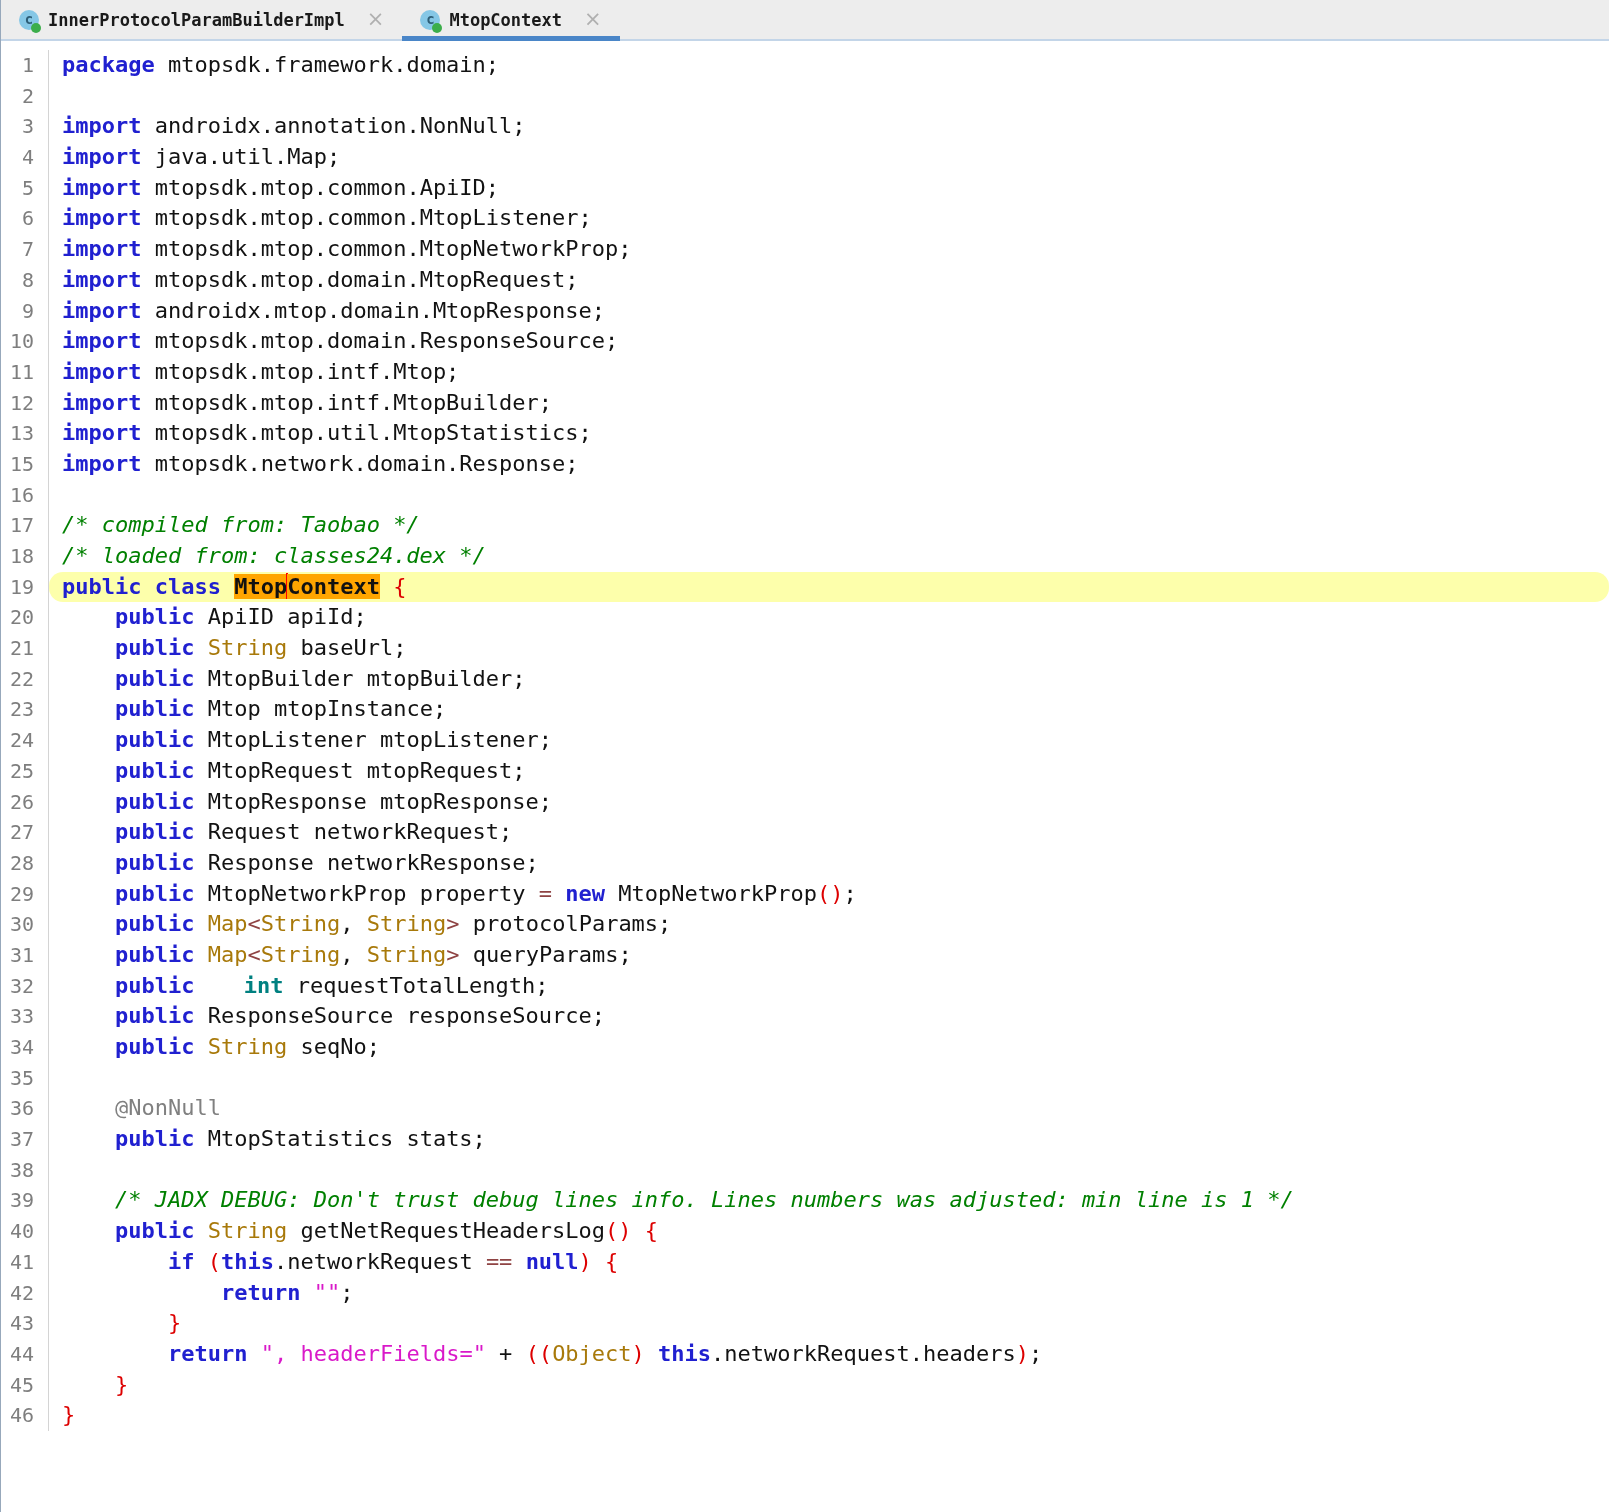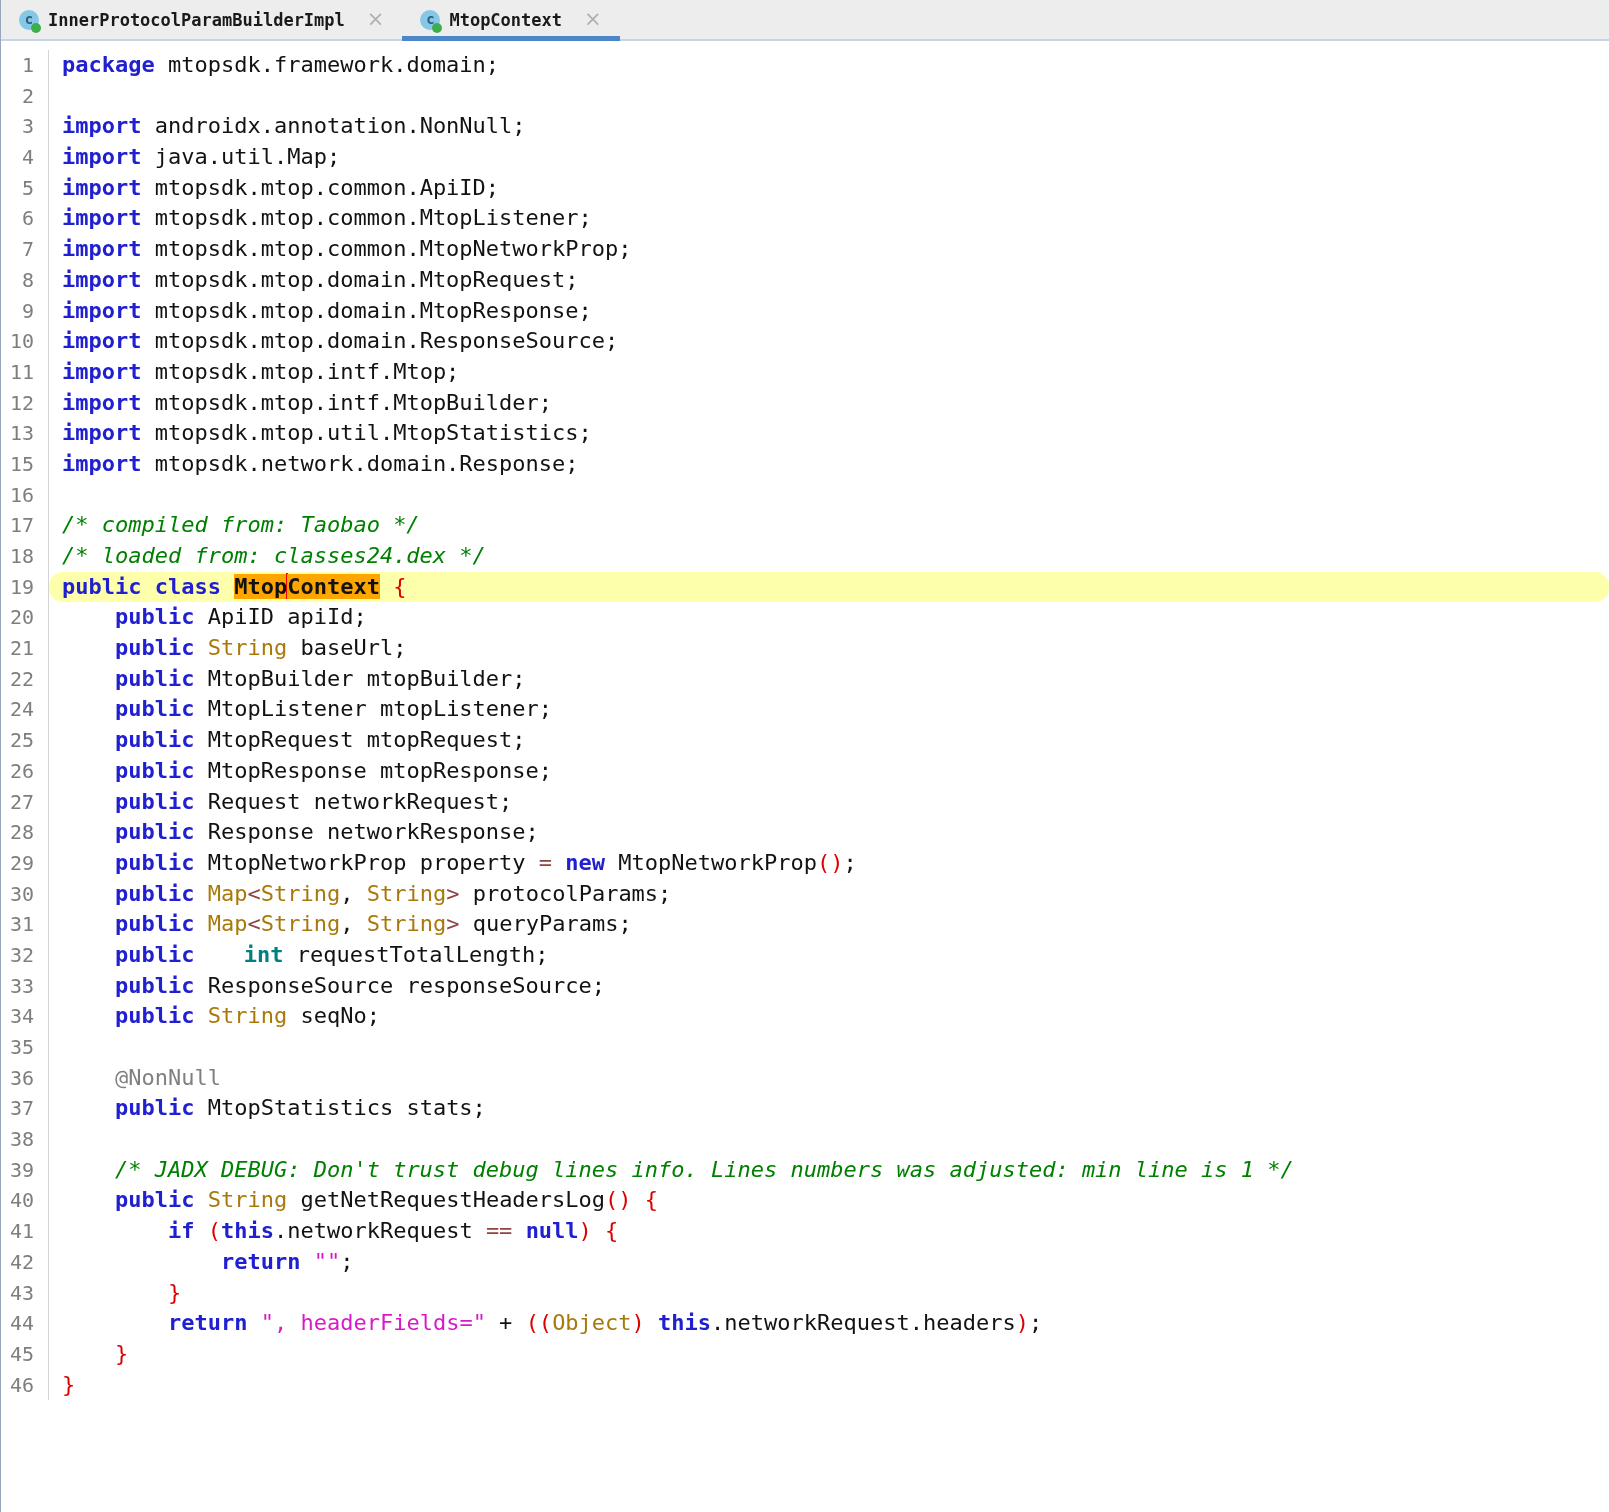--- a/index.html
+++ b/index.html
@@ -135,21 +135,21 @@
     <div class="row">
       <span class="ln">7</span>
       <span class="code"><span class="tk-k">import</span><span class="tk-d"> mtopsdk.mtop.common.MtopNetworkProp;</span></span>
     </div>
     <div class="row">
       <span class="ln">8</span>
       <span class="code"><span class="tk-k">import</span><span class="tk-d"> mtopsdk.mtop.domain.MtopRequest;</span></span>
     </div>
     <div class="row">
       <span class="ln">9</span>
-      <span class="code"><span class="tk-k">import</span><span class="tk-d"> mtopsdk.mtop.domain.MtopResponse;</span></span>
+      <span class="code"><span class="tk-k">import</span><span class="tk-d"> androidx.mtop.domain.MtopResponse;</span></span>
     </div>
     <div class="row">
       <span class="ln">10</span>
       <span class="code"><span class="tk-k">import</span><span class="tk-d"> mtopsdk.mtop.domain.ResponseSource;</span></span>
     </div>
     <div class="row">
       <span class="ln">11</span>
       <span class="code"><span class="tk-k">import</span><span class="tk-d"> mtopsdk.mtop.intf.Mtop;</span></span>
     </div>
     <div class="row">
@@ -184,20 +184,24 @@
       <span class="ln">20</span>
       <span class="code"><span class="tk-d">    </span><span class="tk-k">public</span><span class="tk-d"> ApiID apiId;</span></span>
     </div>
     <div class="row">
       <span class="ln">21</span>
       <span class="code"><span class="tk-d">    </span><span class="tk-k">public</span><span class="tk-d"> </span><span class="tk-t">String</span><span class="tk-d"> baseUrl;</span></span>
     </div>
     <div class="row">
       <span class="ln">22</span>
       <span class="code"><span class="tk-d">    </span><span class="tk-k">public</span><span class="tk-d"> MtopBuilder mtopBuilder;</span></span>
+    </div>
+    <div class="row">
+      <span class="ln">23</span>
+      <span class="code"><span class="tk-d">    </span><span class="tk-k">public</span><span class="tk-d"> Mtop mtopInstance;</span></span>
     </div>
     <div class="row">
       <span class="ln">24</span>
       <span class="code"><span class="tk-d">    </span><span class="tk-k">public</span><span class="tk-d"> MtopListener mtopListener;</span></span>
     </div>
     <div class="row">
       <span class="ln">25</span>
       <span class="code"><span class="tk-d">    </span><span class="tk-k">public</span><span class="tk-d"> MtopRequest mtopRequest;</span></span>
     </div>
     <div class="row">

